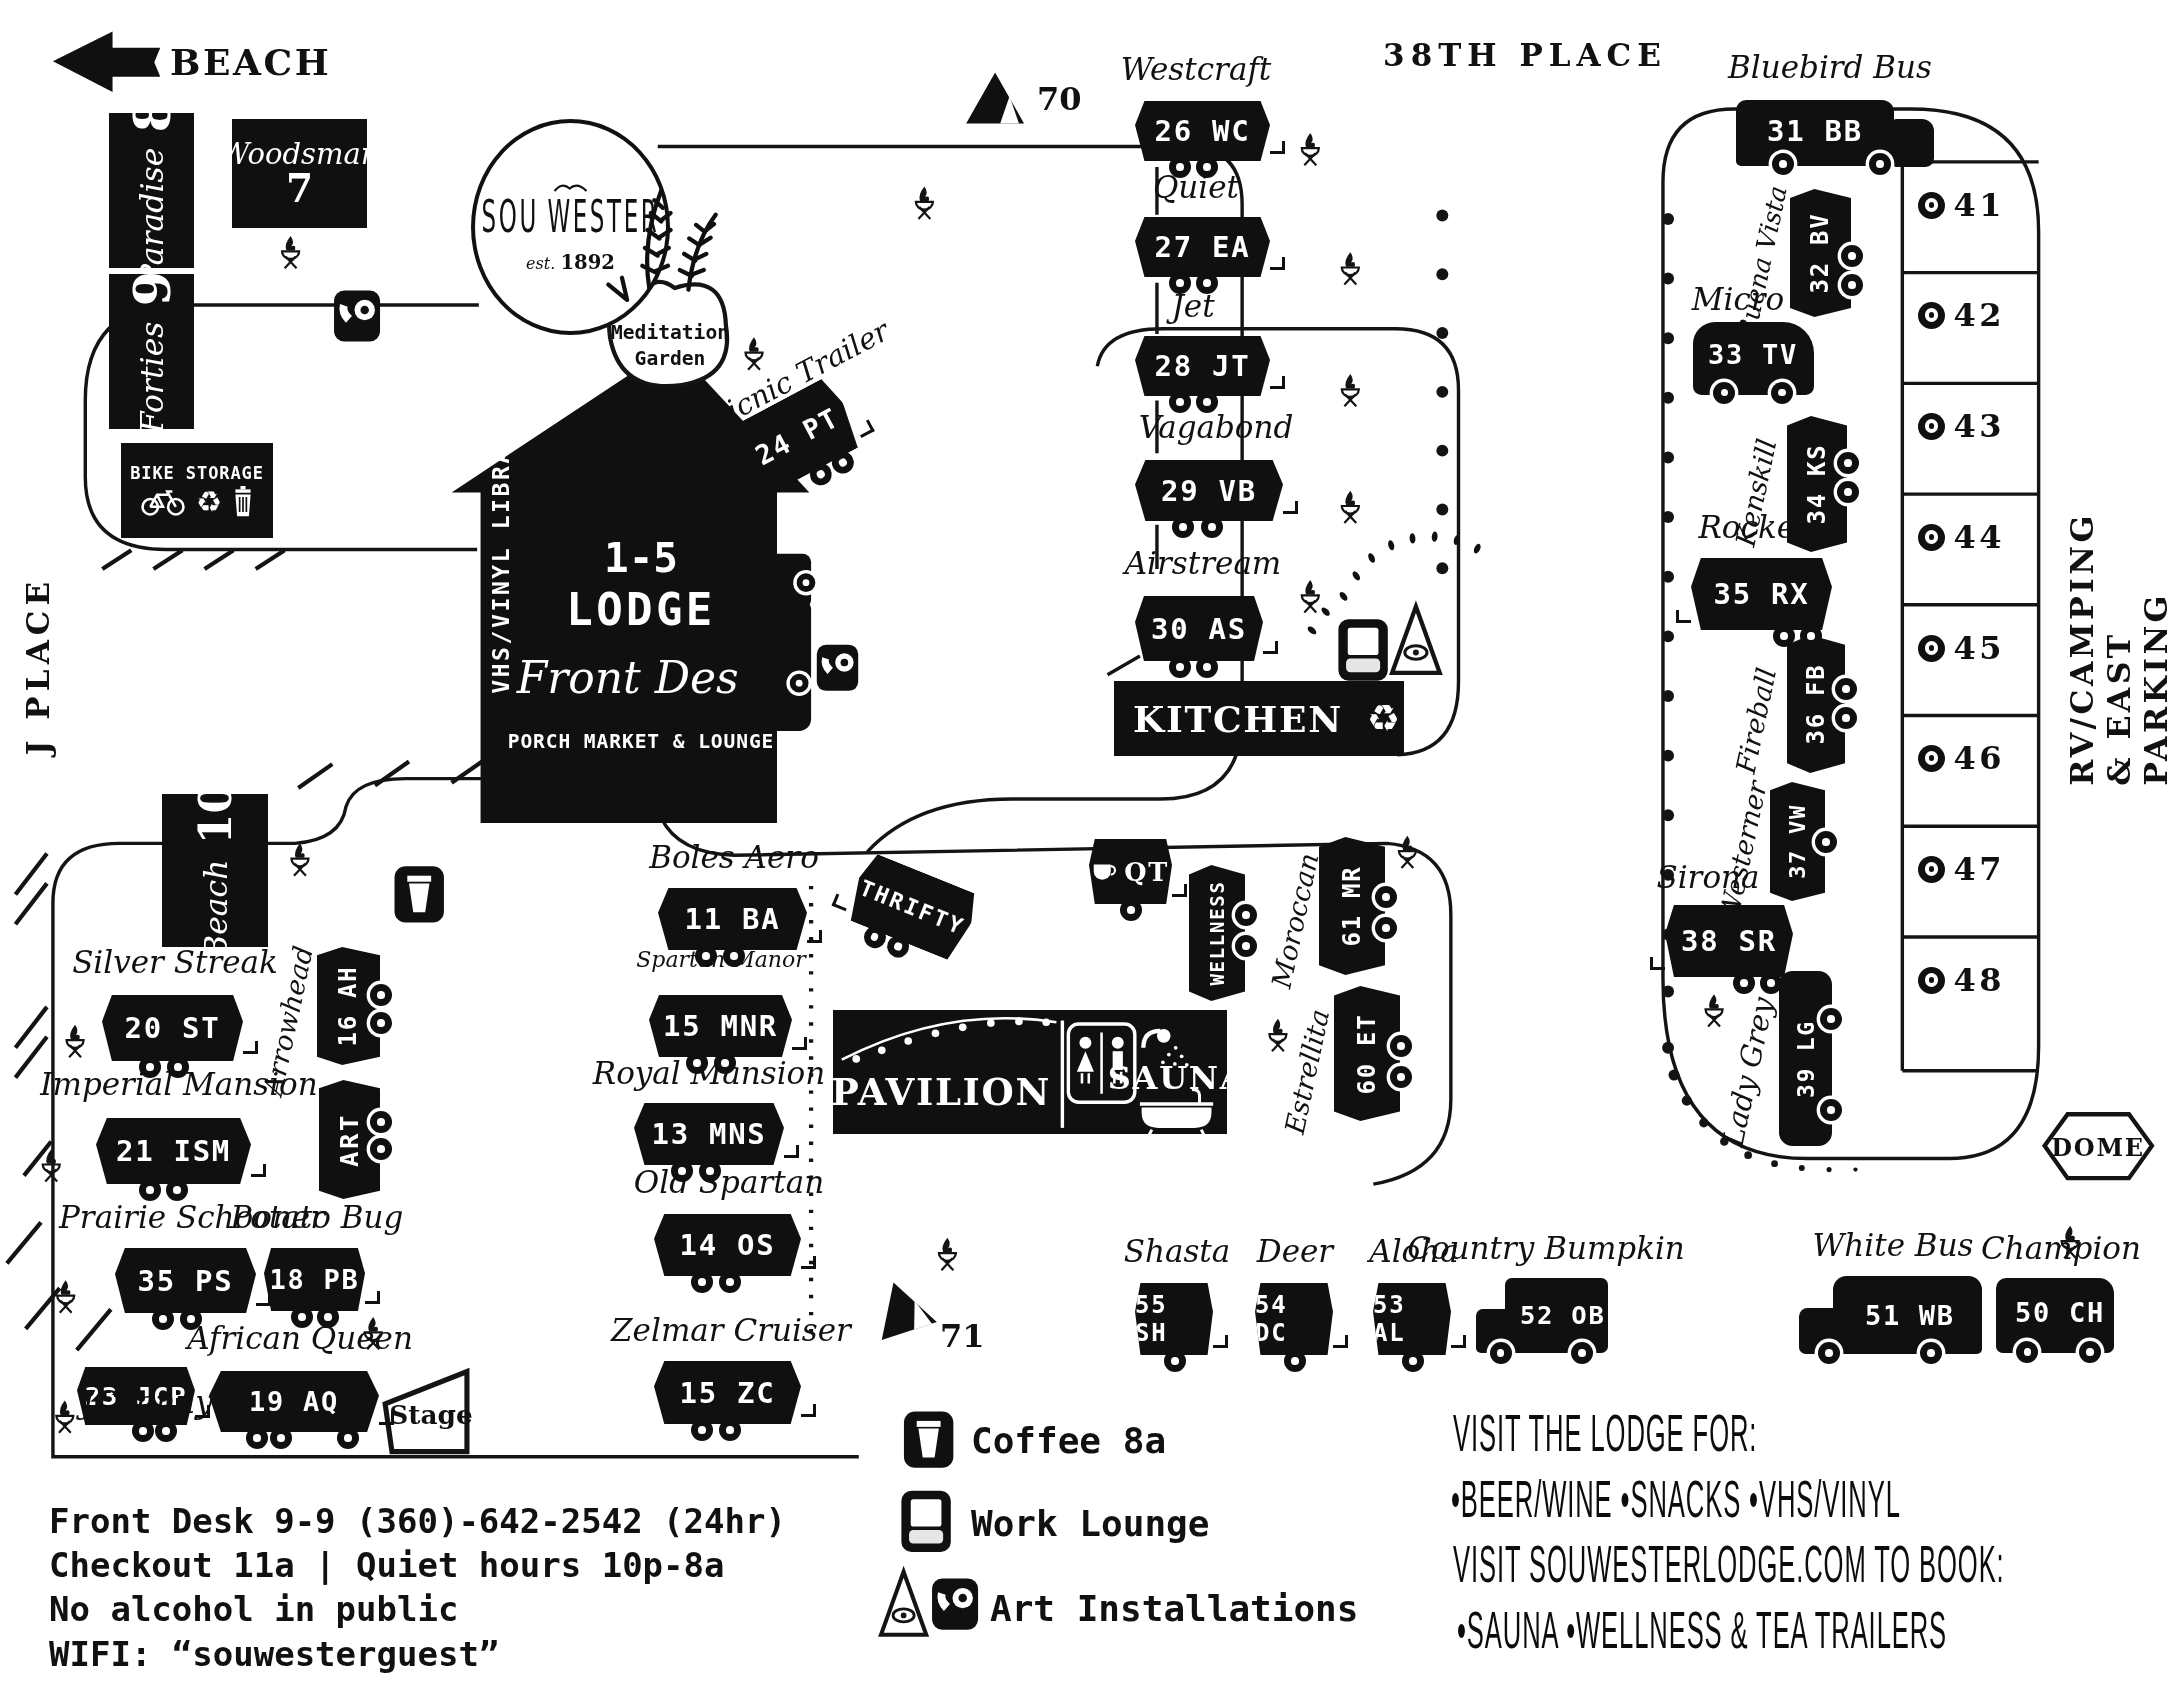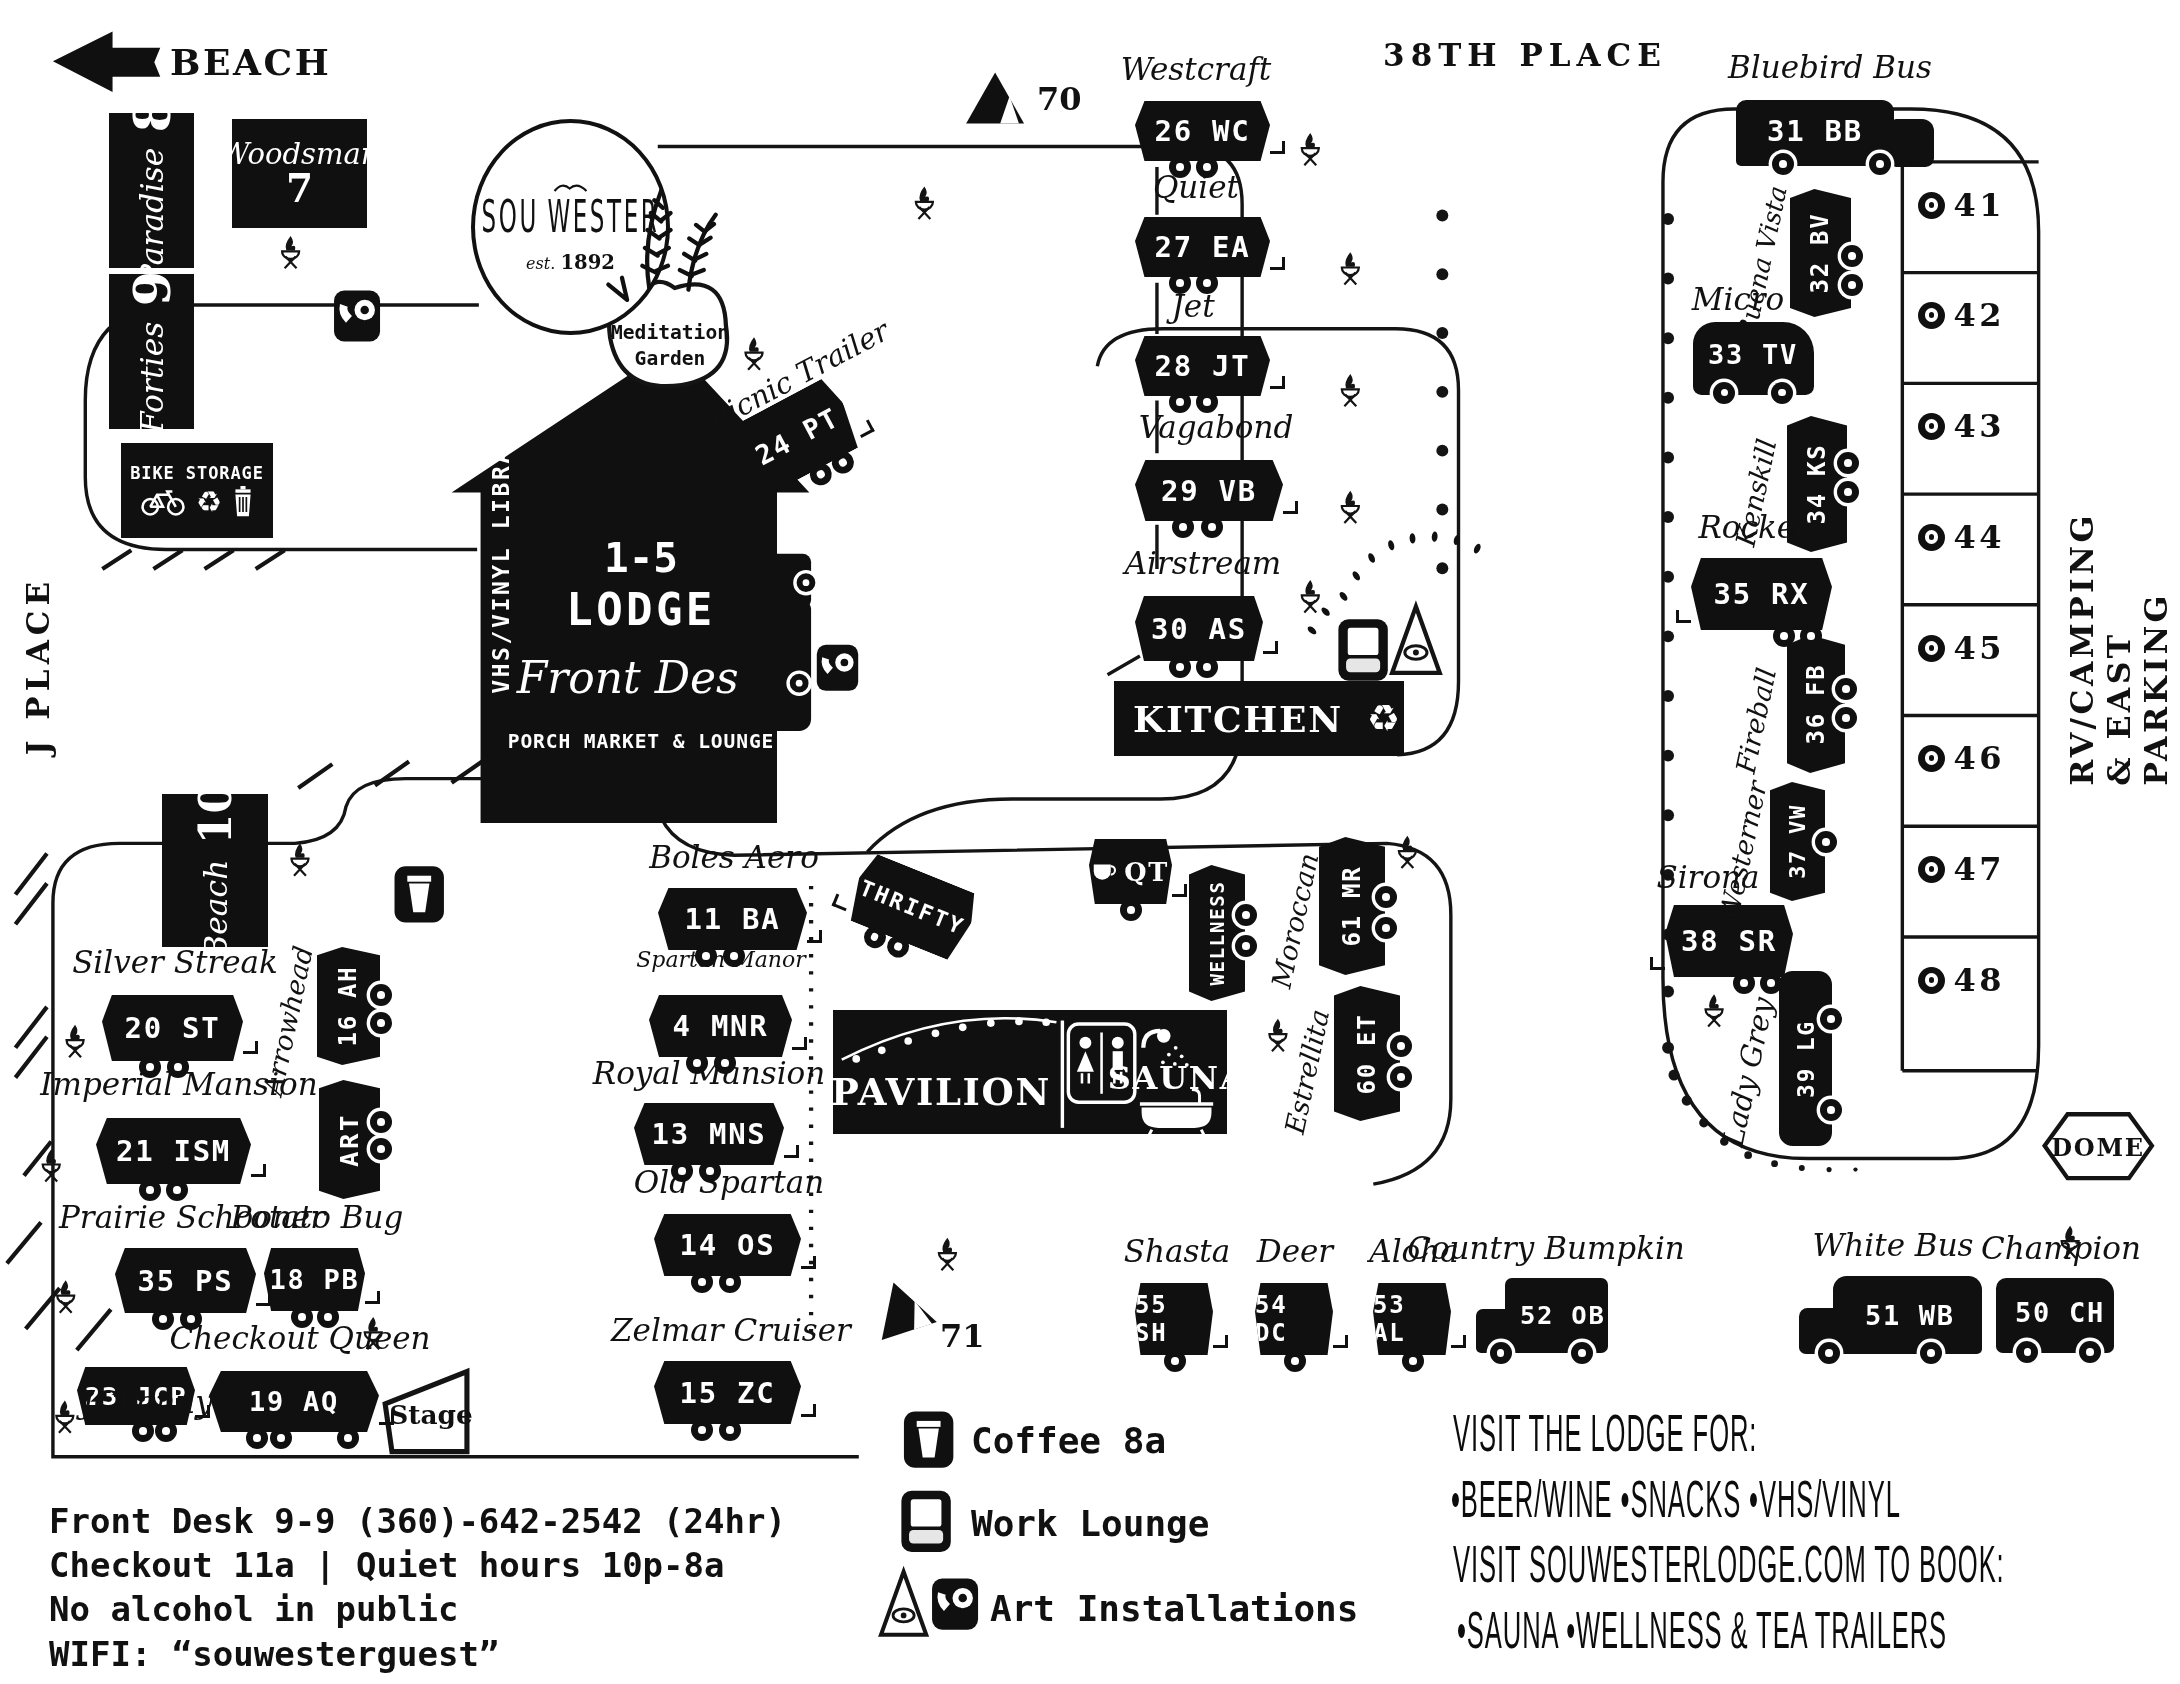--- a/index.html
+++ b/index.html
@@ -406,21 +406,21 @@
         <span>11 BA</span>
       </div>
   <span class="wheel" style="left:37px;bottom:-17px"></span>
       <span class="wheel" style="left:65px;bottom:-17px"></span>
   <span class="hitch"></span>
 </div>
 <div class="name" style="left:734px;top:839px;font-size:31px">Boles Aero</div>
 
 <div class="tr" style="left:649px;top:995px;width:143px;height:62px">
   <div class="tb" style="font-size:29px">
-        <span>4 MNR</span>
+        <span>15 MNR</span>
       </div>
   <span class="wheel" style="left:37px;bottom:-17px"></span>
       <span class="wheel" style="left:65px;bottom:-17px"></span>
   <span class="hitch"></span>
 </div>
 <div class="name" style="left:721px;top:947px;font-size:22px">Spartan Manor</div>
 
 <div class="tr" style="left:634px;top:1103px;width:150px;height:62px">
   <div class="tb" style="font-size:29px">
         <span>13 MNS</span>
@@ -520,21 +520,21 @@
 
 <div class="tr" style="left:209px;top:1371px;width:170px;height:61px">
   <div class="tb" style="font-size:27px">
         <span>19 AQ</span>
       </div>
   <span class="wheel" style="left:37px;bottom:-17px"></span>
       <span class="wheel" style="left:61px;bottom:-17px"></span>
   <span class="wheel" style="left:128px;bottom:-17px"></span>
   <span class="hitch"></span>
 </div>
-<div class="name" style="left:300px;top:1320px;font-size:31px">Checkout Queen</div>
+<div class="name" style="left:300px;top:1320px;font-size:31px">African Queen</div>
 
 <div class="blk" style="left:833px;top:1010px;width:394px;height:124px"></div>
 <div class="abs slab ctext" style="left:941px;top:1092px;color:#fff;font-size:37px;letter-spacing:1.7px;z-index:2">PAVILION</div>
 <div class="abs slab ctext" style="left:1177px;top:1078px;color:#fff;font-size:32px;letter-spacing:1.7px;z-index:2">SAUNA</div>
 
 <div class="tr" style="left:1089px;top:839px;width:83px;height:65px">
   <div class="tb" style="font-size:25.6px;gap:6.8px">
     <svg width="25.6" height="20.4" viewBox="0 0 30 24">
       <path d="M2,4 h20 v8 a8,8 0 0 1 -20,0 z" fill="#fff"></path>
       <path d="M22,6 a5,5 0 0 1 0,10" stroke="#fff" stroke-width="2.5" fill="none"></path>

